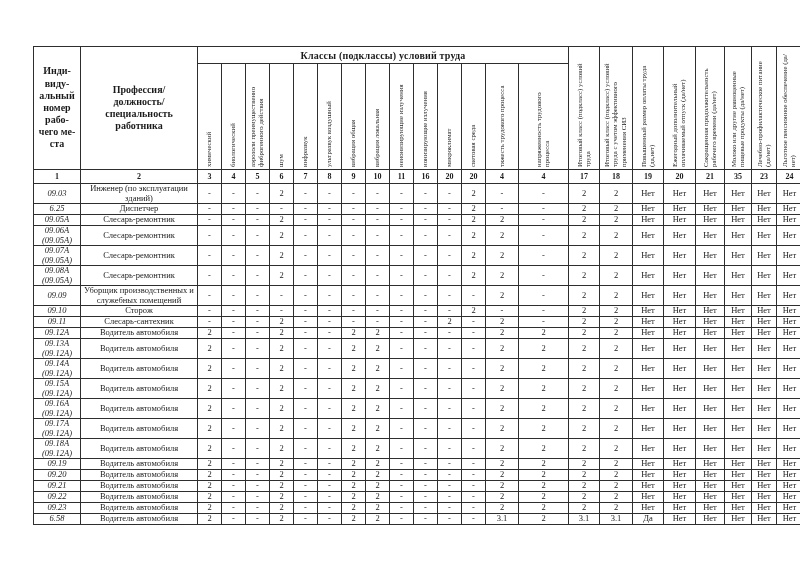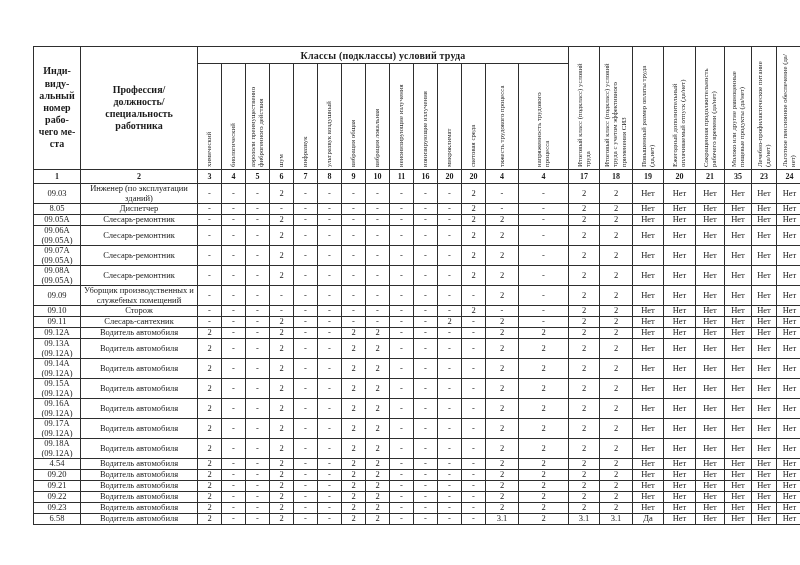--- a/index.html
+++ b/index.html
@@ -44,21 +44,21 @@
     font-size:6.8px;
     font-weight:400;
     line-height:1.25;
     text-align:left;
     white-space:normal;
   }
   th.vfactor .vlabel{height:100px;}
   th.vsummary .vlabel{height:118px;}
   tr.nums-row th{font-size:8px;font-weight:600;}
   tbody td{font-size:8.5px;line-height:9.5px;}
-  td.cell-id{white-space:pre-line;}
+  td.cell-id{white-space:pre-line;font-style:italic;}
   td.cell-prof{padding:0 2px;}
 </style>
 </head>
 <body>
 
 <div class="page">
   <table class="sout">
     <colgroup id="cols">
         <col style="width: 47px;">
         <col style="width: 117px;">
@@ -215,21 +215,21 @@
           <td>2</td>
           <td>2</td>
           <td>Нет</td>
           <td>Нет</td>
           <td>Нет</td>
           <td>Нет</td>
           <td>Нет</td>
           <td>Нет</td>
         </tr>
         <tr class="short">
-          <td class="cell-id">8.05</td>
+          <td class="cell-id">6.25</td>
           <td class="cell-prof">Диспетчер</td>
           <td>-</td>
           <td>-</td>
           <td>-</td>
           <td>-</td>
           <td>-</td>
           <td>-</td>
           <td>-</td>
           <td>-</td>
           <td>-</td>
@@ -614,21 +614,21 @@
           <td>2</td>
           <td>2</td>
           <td>Нет</td>
           <td>Нет</td>
           <td>Нет</td>
           <td>Нет</td>
           <td>Нет</td>
           <td>Нет</td>
         </tr>
         <tr class="short">
-          <td class="cell-id">4.54</td>
+          <td class="cell-id">09.19</td>
           <td class="cell-prof">Водитель автомобиля</td>
           <td>2</td>
           <td>-</td>
           <td>-</td>
           <td>2</td>
           <td>-</td>
           <td>-</td>
           <td>2</td>
           <td>2</td>
           <td>-</td>

